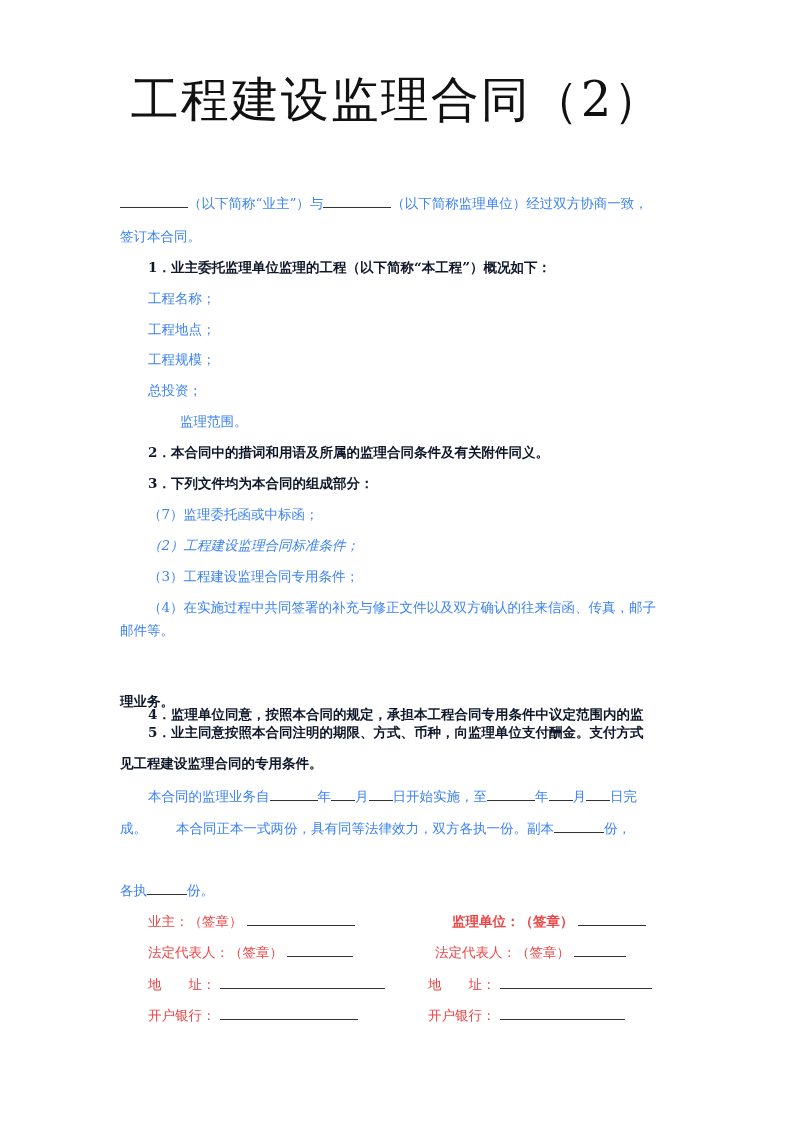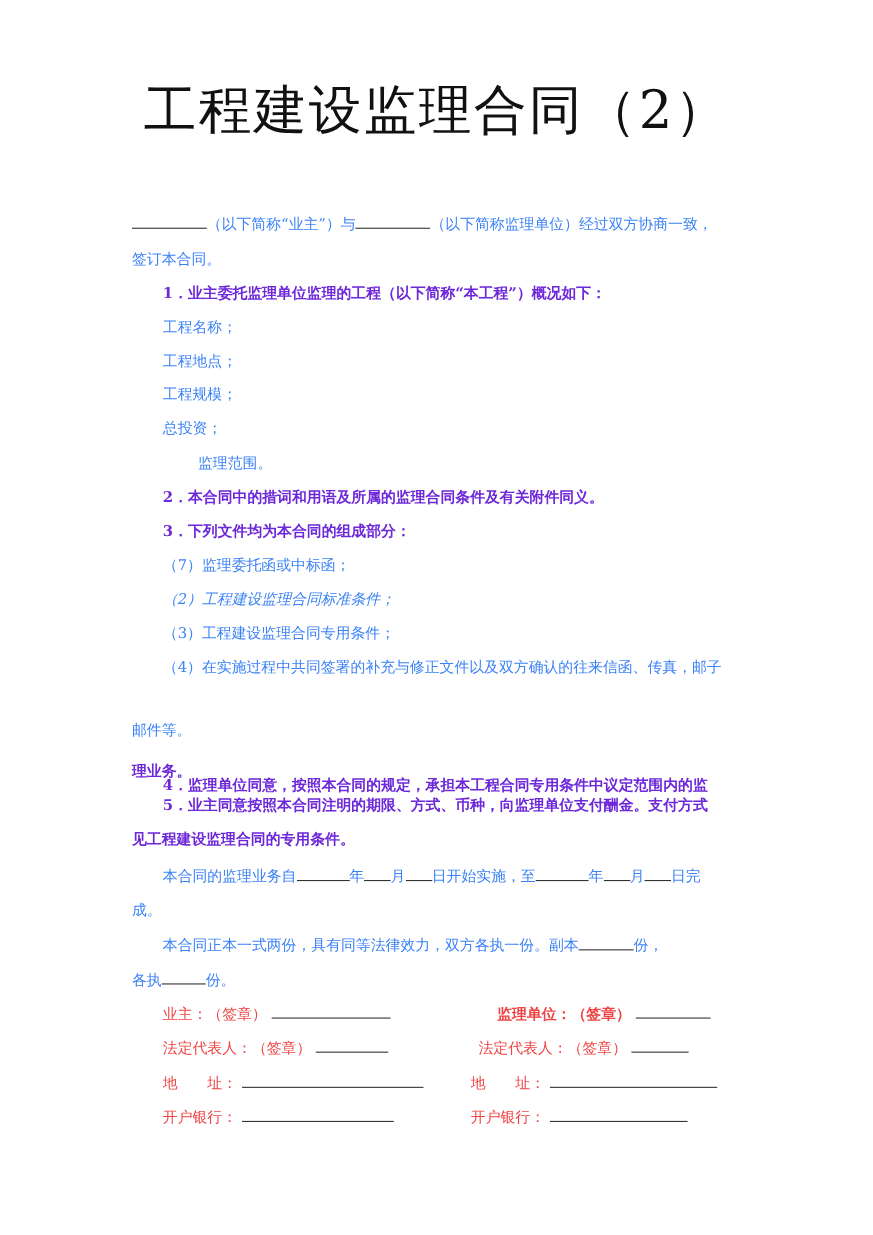--- a/index.html
+++ b/index.html
@@ -4,21 +4,21 @@
 <style>
   html, body { margin: 0; padding: 0; background: #ffffff; }
   body { width: 794px; height: 1123px; position: relative; overflow: hidden;
          font-family: "DejaVu Serif", "Liberation Serif", serif; color: #111; }
   .title { position: absolute; left: 0; width: 794px; top: 68px; text-align: center;
            font-size: 48px; letter-spacing: 2px; font-weight: normal; color: #111;
            font-family: "DejaVu Serif", "Liberation Serif", serif; }
   .line { position: absolute; left: 120px; width: 560px; font-size: 13.5px; line-height: 20px;
           white-space: nowrap; color: #3b82f6; }
   .ind { left: 148px; }
-  .bold { font-weight: bold; color: #6d28d9; }
+  .bold { font-weight: bold; color: #0f172a; }
   .blank { display: inline-block; border-bottom: 1px solid #333; height: 14px; vertical-align: baseline; }
   .sig { position: absolute; font-size: 13.5px; line-height: 20px; white-space: nowrap; color: #ef4444; }
   .sig .blank { margin-left: 4px; }
 </style>
 </head>
 <body>
 
 <div class="title">工程建设监理合同（2）</div>
 
 <div class="line" style="top:193px;">
@@ -33,34 +33,34 @@
 <div class="line ind" style="top:380px;">总投资；</div>
 <div class="line ind" style="top:411px;margin-left:32px;">监理范围。</div>
 
 <div class="line ind bold" style="top:442px;">2．本合同中的措词和用语及所属的监理合同条件及有关附件同义。</div>
 
 <div class="line ind bold" style="top:473px;">3．下列文件均为本合同的组成部分：</div>
 <div class="line ind" style="top:504px;">（7）监理委托函或中标函；</div>
 <div class="line ind" style="top:535px;font-style:italic;">（2）工程建设监理合同标准条件；</div>
 <div class="line ind" style="top:566px;">（3）工程建设监理合同专用条件；</div>
 <div class="line ind" style="top:597px;">（4）在实施过程中共同签署的补充与修正文件以及双方确认的往来信函、传真，邮子</div>
-<div class="line" style="top:654px;">邮件等。</div>
+<div class="line" style="top:620px;">邮件等。</div>
 
 <div class="line ind bold" style="top:660px;margin-top:44px;">4．监理单位同意，按照本合同的规定，承担本工程合同专用条件中议定范围内的监</div>
 <div class="line bold" style="top:691px;">理业务。</div>
 
 <div class="line ind bold" style="top:722px;">5．业主同意按照本合同注明的期限、方式、币种，向监理单位支付酬金。支付方式</div>
 <div class="line bold" style="top:753px;">见工程建设监理合同的专用条件。</div>
 
 <div class="line ind" style="top:786px;">
   <span>本合同的监理业务自</span><span class="blank" style="width:48px;"></span><span>年</span><span class="blank" style="width:24px;"></span><span>月</span><span class="blank" style="width:24px;"></span><span>日开始实施，至</span><span class="blank" style="width:48px;"></span><span>年</span><span class="blank" style="width:24px;"></span><span>月</span><span class="blank" style="width:24px;"></span><span>日完</span>
 </div>
 <div class="line" style="top:818px;">成。</div>
 
-<div class="line ind" style="top:849px;">
+<div class="line ind" style="top:818px;margin-left:28px;">
   <span>本合同正本一式两份，具有同等法律效力，双方各执一份。副本</span><span class="blank" style="width:50px;"></span><span>份，</span>
 </div>
 <div class="line" style="top:880px;">
   <span>各执</span><span class="blank" style="width:40px;"></span><span>份。</span>
 </div>
 
 <div class="sig" style="left:148px; top:911px;">
   <span>业主：（签章）</span><span class="blank" style="width:108px;"></span>
 </div>
 <div class="sig" style="left:148px; top:942px;">

